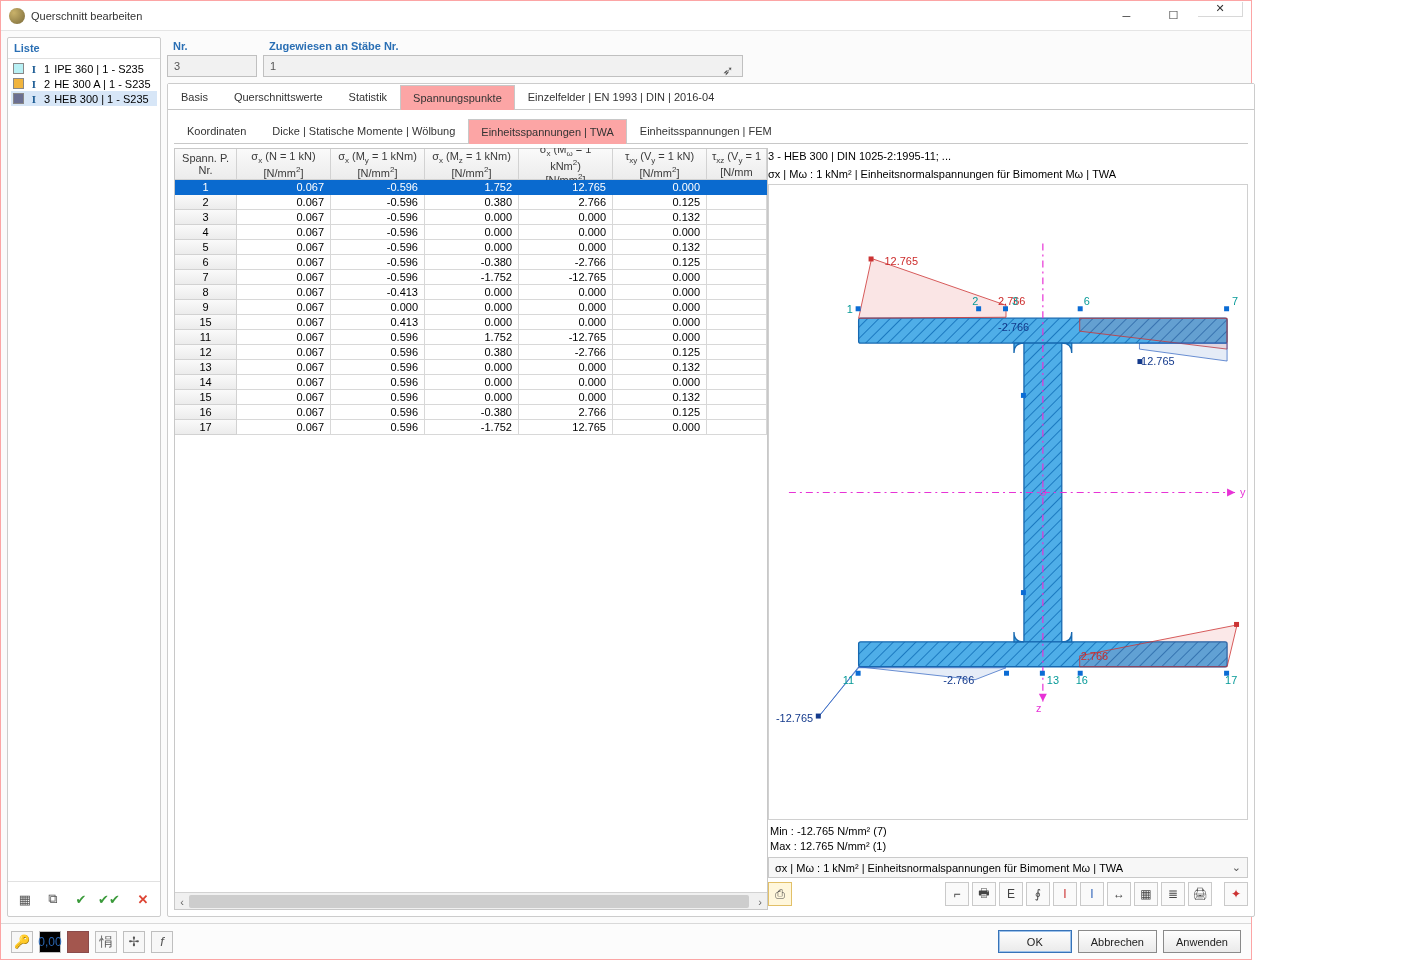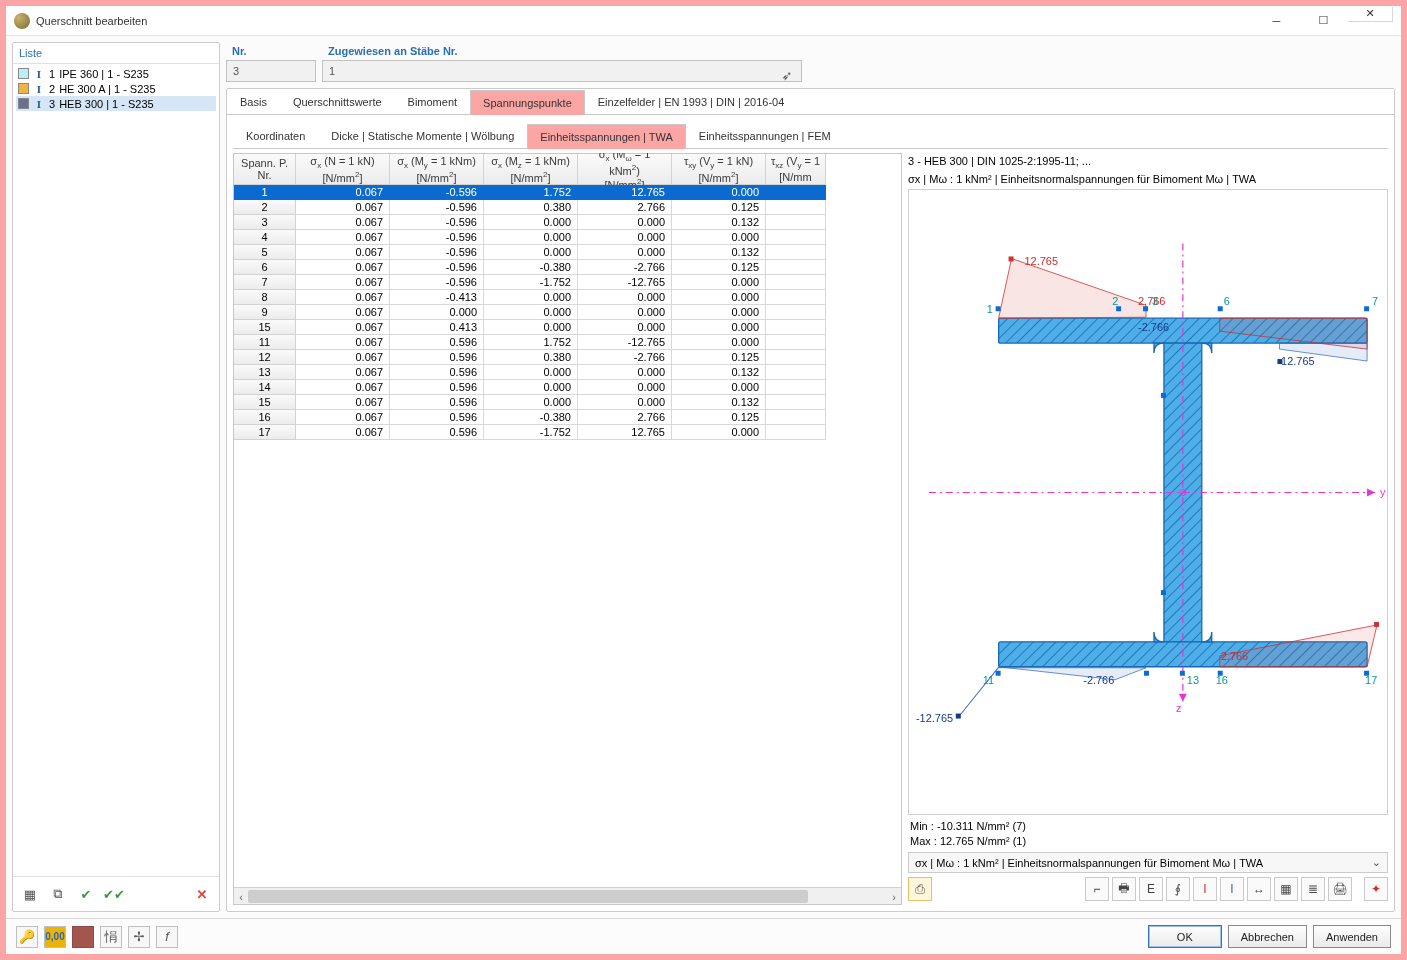--- a/index.html
+++ b/index.html
@@ -1,46 +1,46 @@
 <!DOCTYPE html>
 <html><head>
 <meta charset="utf-8">
 <style>
 *{box-sizing:border-box;margin:0;padding:0;font-family:"Segoe UI",Tahoma,sans-serif;font-size:11px}
 body{background:#fff;overflow:hidden}
-.window{width:1407px;height:960px;display:flex;flex-direction:column;border:6px solid #fca5a5}
+.window{width:1252px;height:960px;display:flex;flex-direction:column;border:1px solid #fca5a5}
 .titlebar{height:30px;display:flex;align-items:center;padding:0 8px;background:#fff;border-bottom:1px solid #e5e5e5}
 .titlebar .icon{width:16px;height:16px;margin-right:6px;background:radial-gradient(circle at 30% 30%,#c9b26a,#7a6a3a);border-radius:50%}
 .titlebar .title{flex:1;color:#333}
 .winbtns{display:flex;gap:2px;margin-left:auto}
 .winbtn{width:45px;height:28px;display:flex;align-items:center;justify-content:center;color:#333}
 .body{flex:1;display:flex;background:#fbfbfb;padding:6px;gap:6px}
 .panel{background:#fff;border:1px solid #ccc;border-radius:2px;display:flex;flex-direction:column}
-.panel-h{font-weight:400;color:#2a6fb4;padding:4px 6px;border-bottom:1px solid #e1e1e1}
+.panel-h{font-weight:700;color:#2a6fb4;padding:4px 6px;border-bottom:1px solid #e1e1e1}
 .left{width:208px}
 .liste{flex:1;padding:2px 3px}
 .lrow{display:flex;align-items:center;height:15px;gap:4px;padding:0 2px}
 .lrow.sel{background:#d7e6f7}
 .swatch{width:11px;height:11px;border:1px solid #888}
 .ish{width:12px;display:flex;align-items:center;justify-content:center;color:#1d5c94;font-family:serif;font-weight:bold}
 .lfoot{display:flex;gap:6px;padding:6px;border-top:1px solid #e1e1e1}
 .sicon{width:22px;height:22px;border:1px solid transparent;display:flex;align-items:center;justify-content:center;font-size:13px;color:#555}
 .right{flex:1;display:flex;flex-direction:column;gap:6px}
 .toprow{display:flex;gap:6px}
 .fldblk{display:flex;flex-direction:column}
 .fldlbl{font-weight:600;color:#2a6fb4;padding:3px 6px}
 .fldin{height:22px;border:1px solid #c0c0c0;background:#fff;padding:0 6px;display:flex;align-items:center;color:#555}
 .fldro{background:#f1f1f1}
 .namewrap{flex:1;position:relative}
 .endbtns{position:absolute;right:3px;top:3px;display:flex;gap:2px}
 .tabbar{display:flex;border-bottom:1px solid #c8c8c8;background:#fff}
 .tab{padding:6px 12px;border:1px solid transparent;border-bottom:none;color:#333;background:#fff}
 .tab.act{background:#fca5a5;border-color:#c8c8c8;position:relative;top:1px}
 .subtabs{display:flex;border-bottom:1px solid #c8c8c8;padding-top:4px}
-.content{flex:1;display:flex;gap:6px;overflow:hidden}
+.content{flex:1;display:flex;overflow:hidden}
 .tblwrap{flex:1;display:flex;flex-direction:column;border:1px solid #c8c8c8}
 .grid{display:grid;grid-template-columns:62px 94px 94px 94px 94px 94px 60px;font-size:11px}
 .hd{background:linear-gradient(#fafafa,#ececec);border:1px solid #d2d2d2;border-top:none;border-left:none;padding:2px 4px;text-align:center;color:#3a3a3a;height:31px;display:flex;flex-direction:column;justify-content:center}
 .rn{background:linear-gradient(#fafafa,#ececec);border:1px solid #d2d2d2;border-top:none;border-left:none;text-align:center;padding:0 4px;height:15px;line-height:15px}
 .cl{border:1px solid #d8d8d8;border-top:none;border-left:none;text-align:right;padding:0 6px;height:15px;line-height:15px;background:#fff}
 .hscroll{height:17px;background:#f0f0f0;border-top:1px solid #d2d2d2;position:relative}
 .hscroll .thumb{position:absolute;left:14px;top:2px;width:560px;height:13px;background:#cdcdcd;border-radius:2px}
 .hscroll .ar{position:absolute;width:14px;height:17px;display:flex;align-items:center;justify-content:center;color:#666}
 .vis{width:480px;display:flex;flex-direction:column}
 .viscap{font-size:11px;color:#000;padding:2px 0;line-height:1.25}
@@ -121,21 +121,21 @@
             <span>1</span>
             <div style="position:absolute;right:3px;top:3px" class="sicon">➶</div>
           </div>
         </div>
       </div>
 
       <div class="panel" style="flex:1;min-height:0">
         <div class="tabbar" id="maintabs">
             <div class="tab">Basis</div>
             <div class="tab">Querschnittswerte</div>
-            <div class="tab">Bimoment</div>
+            <div class="tab">Statistik</div>
             <div class="tab act">Spannungspunkte</div>
             <div class="tab">Einzelfelder | EN 1993 | DIN | 2016-04</div>
           </div>
         <div style="flex:1;display:flex;flex-direction:column;padding:4px 6px 6px;gap:4px;min-height:0">
           <div class="subtabs" id="subtabs">
               <div class="tab">Koordinaten</div>
               <div class="tab">Dicke | Statische Momente | Wölbung</div>
               <div class="tab act">Einheitsspannungen | TWA</div>
               <div class="tab">Einheitsspannungen | FEM</div>
             </div>
@@ -378,21 +378,21 @@
                     <text x="316" y="92">6</text>
                     <text x="465" y="92">7</text>
                     <text x="74" y="472">11</text>
                     <text x="279" y="472">13</text>
                     <text x="308" y="472">16</text>
                     <text x="458" y="472">17</text>
                   </g>
                 </svg>
               </div>
               <div class="minmax">
-                <div>Min : -10.311 N/mm² (7)</div>
+                <div>Min : -12.765 N/mm² (7)</div>
                 <div>Max :  12.765 N/mm² (1)</div>
               </div>
               <div class="ddline">
                 <span>σx | Mω : 1 kNm² | Einheitsnormalspannungen für Bimoment Mω | TWA</span>
                 <span class="chv">⌄</span>
               </div>
               <div class="toolstrip">
                 <div class="tbtn" style="border-color:#e2c068;background:#fff7dc">⎙</div>
                 <div style="flex:1"></div>
                 <div class="tbtn">⌐</div>
@@ -410,21 +410,21 @@
               </div>
             </div>
           </div>
         </div>
       </div>
     </div>
   </div>
 
   <div class="footer">
     <div class="sicon" style="border:1px solid #bfbfbf;background:#f7f7f7">🔑</div>
-    <div class="sicon" style="border:1px solid #bfbfbf;background:#eab308;font-size:10px;color:#2a66b2;font-weight:bold">0,00</div>
+    <div class="sicon" style="border:1px solid #bfbfbf;background:#000000;font-size:12px;color:#2a66b2;font-weight:normal">0,00</div>
     <div class="sicon" style="border:1px solid #8a4b4b;background:#a3564e;width:22px"></div>
     <div class="sicon" style="border:1px solid #bfbfbf;background:#f7f7f7">悁</div>
     <div class="sicon" style="border:1px solid #bfbfbf;background:#f7f7f7">✢</div>
     <div class="sicon" style="border:1px solid #bfbfbf;background:#f7f7f7;font-style:italic">f</div>
     <div class="spacer"></div>
     <div class="btn primary">
         <span>OK</span>
       </div>
     <div class="btn">
         <span>Abbrechen</span>

